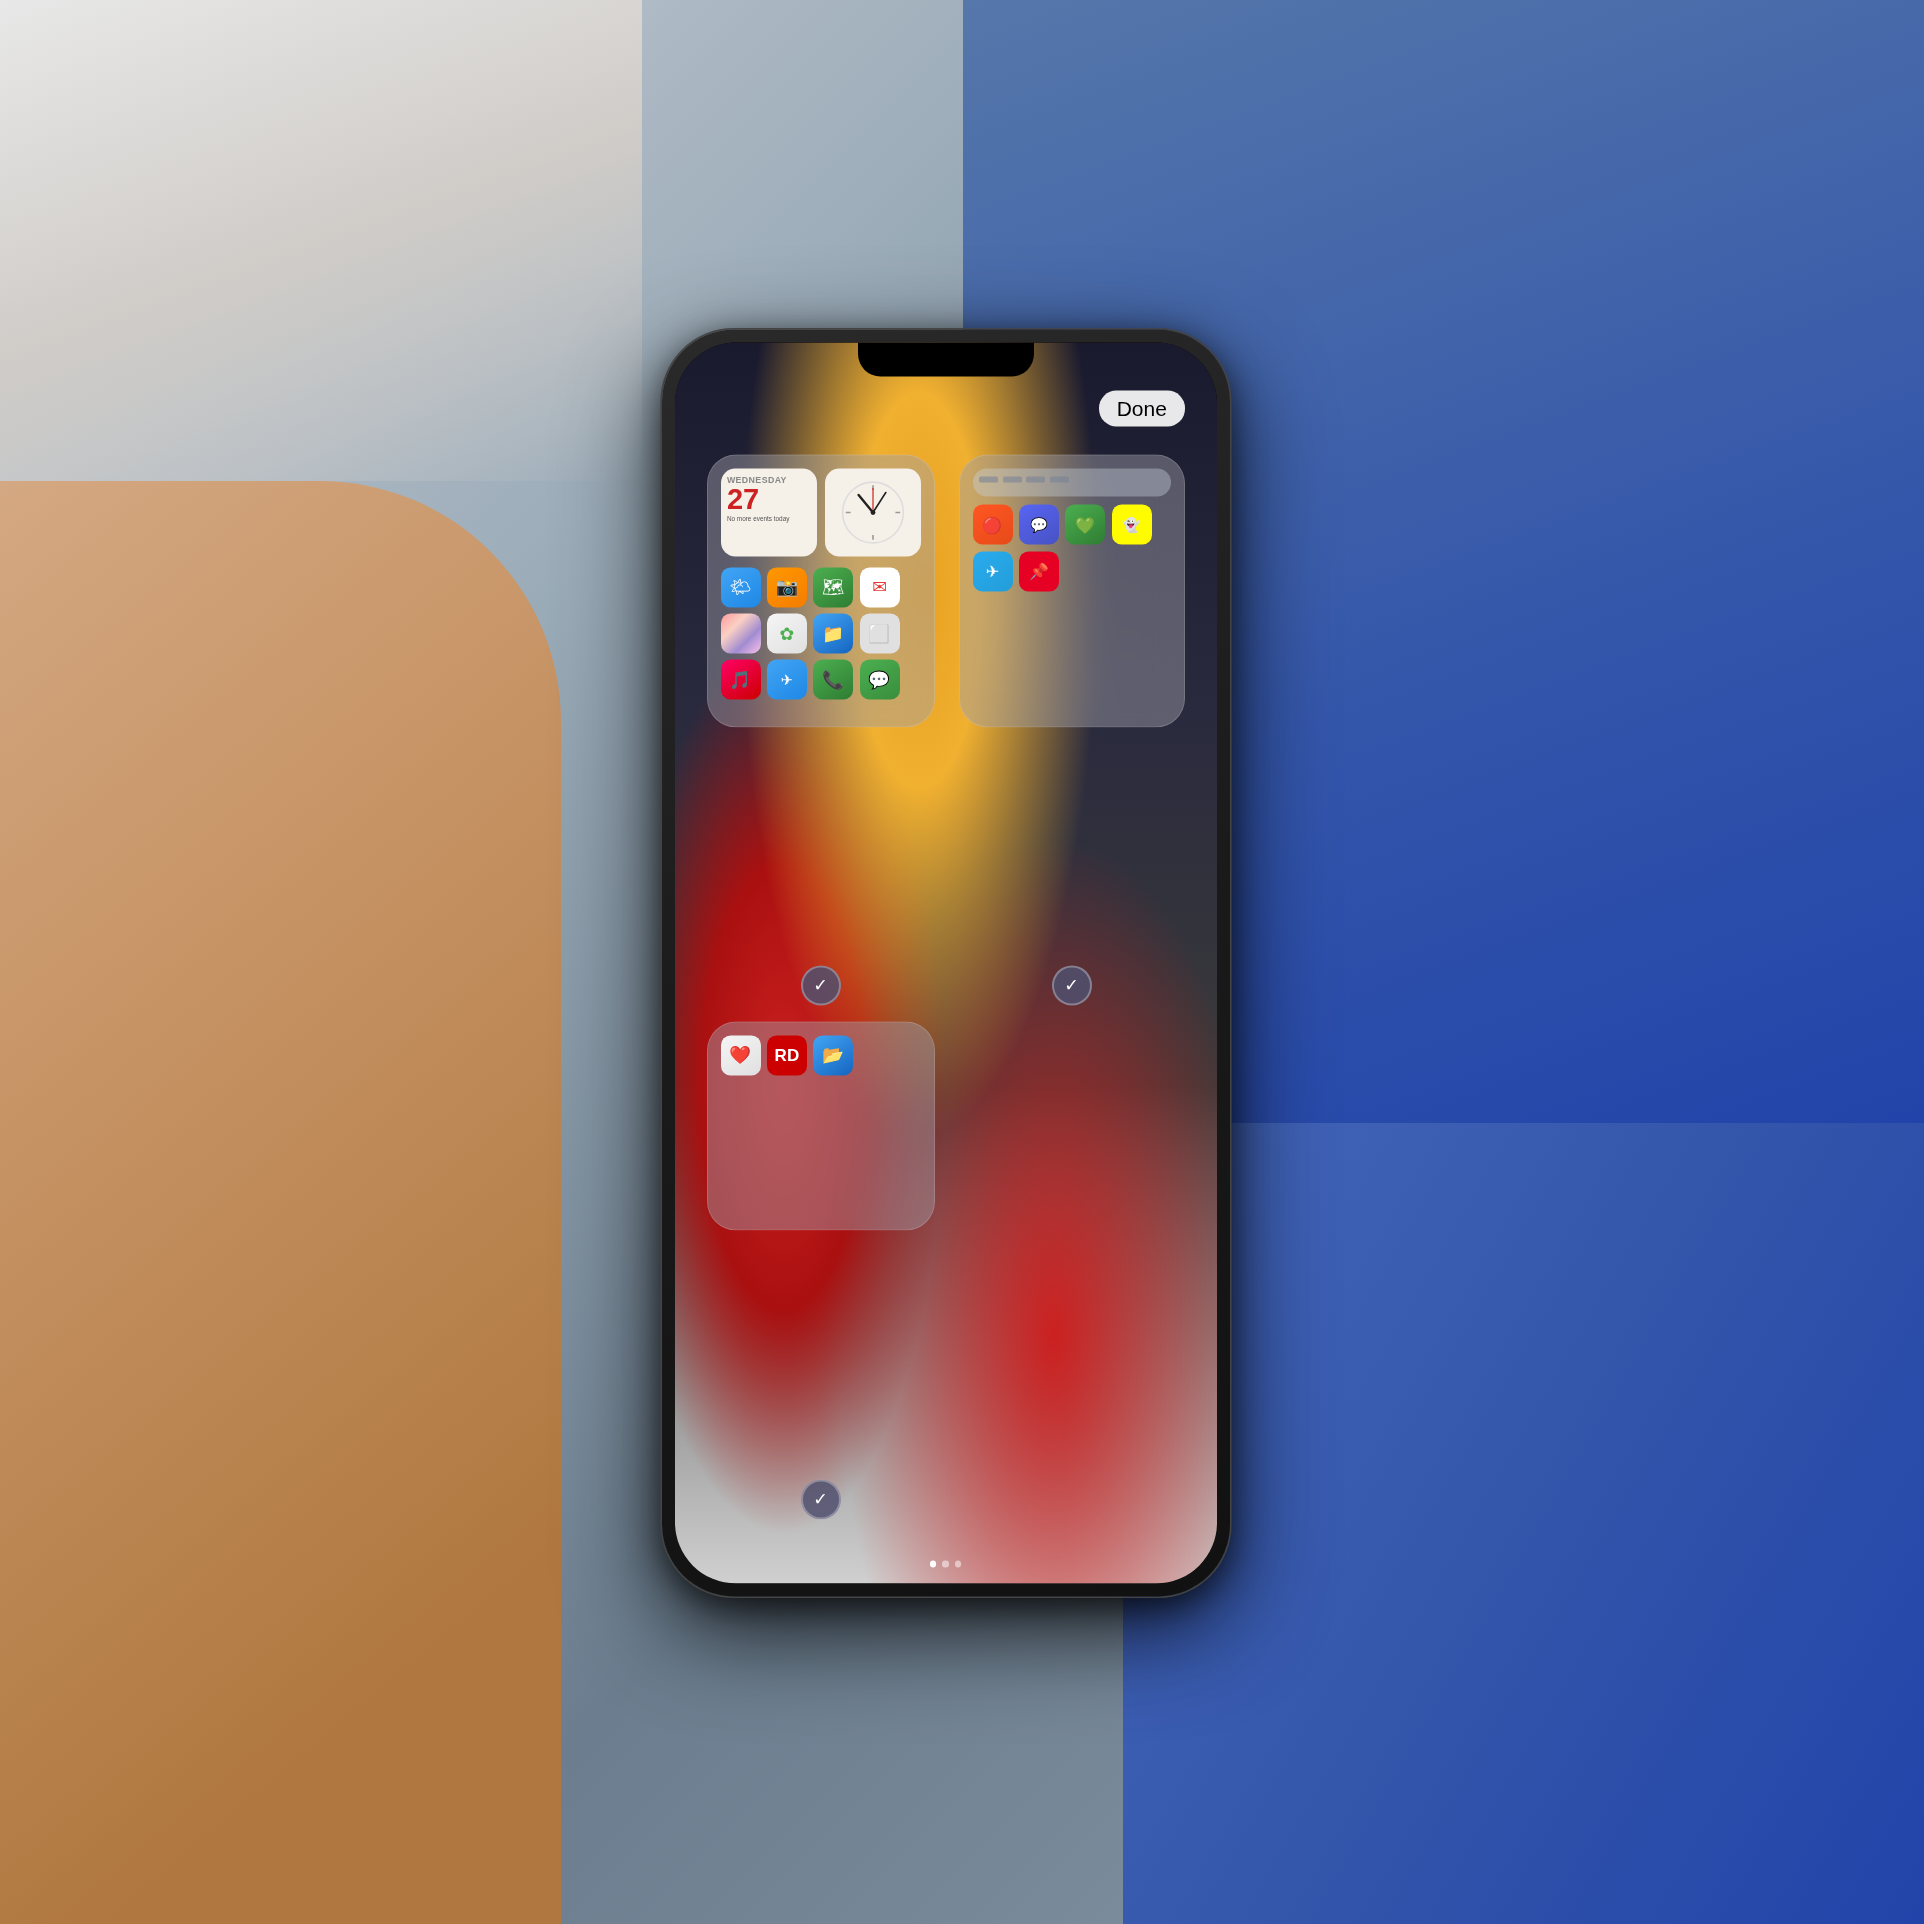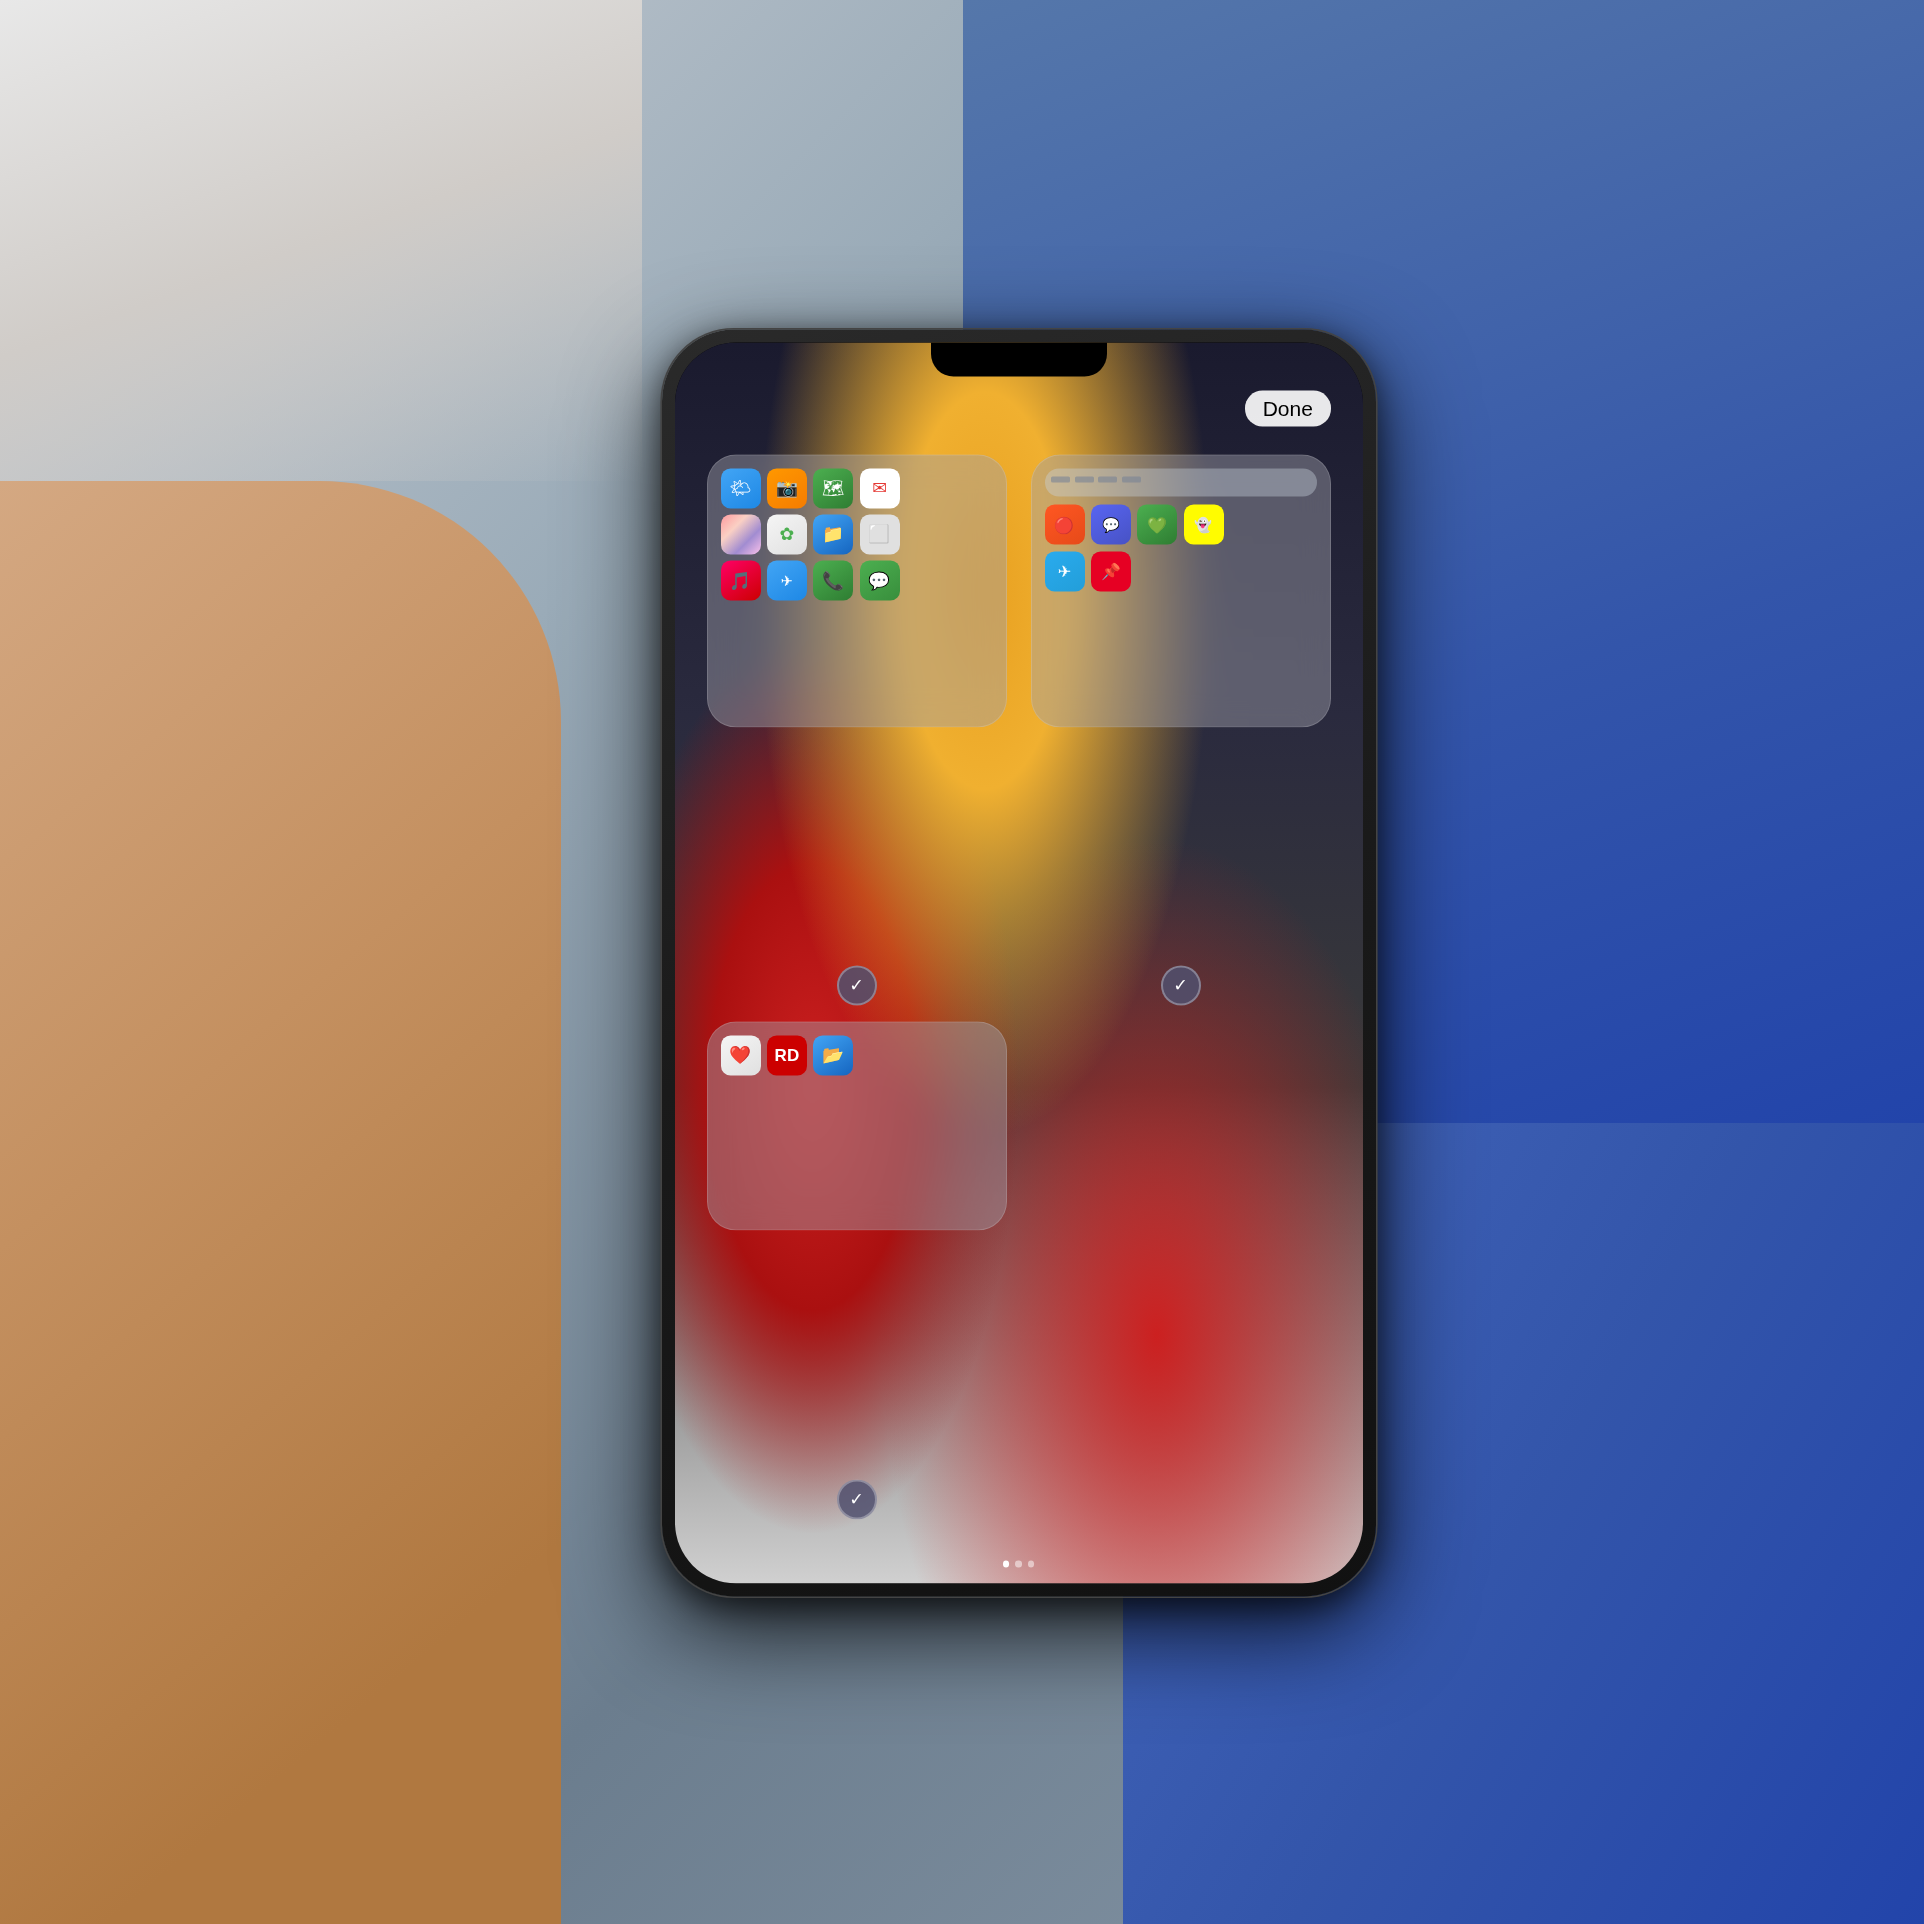--- a/index.html
+++ b/index.html
@@ -61,21 +61,21 @@
       position: absolute;
       top: 50%;
       left: 50%;
       transform: translate(-50%, -50%);
       z-index: 10;
       width: 602px;
       height: 1267px;
     }
 
     .phone-outer {
-      width: 714px;
+      width: 568px;
       height: 1267px;
       background: linear-gradient(160deg, #2a2a2a 0%, #1a1a1a 50%, #111 100%);
       border-radius: 72px;
       position: relative;
       box-shadow:
         0 0 0 1.6px #444,
         0 32px 96px rgba(0,0,0,0.8),
         0 8px 32px rgba(0,0,0,0.6);
     }
 
@@ -304,20 +304,46 @@
 
         <div class="notch"></div>
 
         <div class="done-btn">Done</div>
 
         <div class="pages-container">
 
           <div style="position:relative; padding-bottom: 29px;">
             <div class="page-card page-1">
 
+              <div class="widgets-row">
+
+                <div class="cal-widget">
+                  <div class="cal-header">WEDNESDAY</div>
+                  <div class="cal-day">27</div>
+                  <div class="cal-event">No more events today</div>
+                </div>
+
+                <div class="clock-widget">
+                  <svg class="clock-svg" viewBox="0 0 80 80">
+                    <circle cx="40" cy="40" r="38" fill="#f5f0e8" stroke="#ddd" stroke-width="2"></circle>
+
+                    <line x1="40" y1="6" x2="40" y2="12" stroke="#999" stroke-width="2"></line>
+                    <line x1="74" y1="40" x2="68" y2="40" stroke="#999" stroke-width="2"></line>
+                    <line x1="40" y1="74" x2="40" y2="68" stroke="#999" stroke-width="2"></line>
+                    <line x1="6" y1="40" x2="12" y2="40" stroke="#999" stroke-width="2"></line>
+
+                    <line x1="40" y1="40" x2="22" y2="18" stroke="#222" stroke-width="3" stroke-linecap="round"></line>
+
+                    <line x1="40" y1="40" x2="56" y2="15" stroke="#222" stroke-width="2" stroke-linecap="round"></line>
+
+                    <line x1="40" y1="40" x2="40" y2="10" stroke="#cc2222" stroke-width="1.5" stroke-linecap="round"></line>
+                    <circle cx="40" cy="40" r="3" fill="#222"></circle>
+                  </svg>
+                </div>
+              </div>
 
               <div class="app-row">
                 <div class="app-icon icon-weather">🌤</div>
                 <div class="app-icon icon-orange">📸</div>
                 <div class="app-icon icon-maps">🗺</div>
                 <div class="app-icon icon-gmail" style="color:#E53935;">✉</div>
               </div>
 
               <div class="app-row">
                 <div class="app-icon icon-photos" style="background:linear-gradient(135deg,#ff9a9e,#fad0c4,#a18cd1,#fbc2eb); color:transparent; overflow:hidden;">

